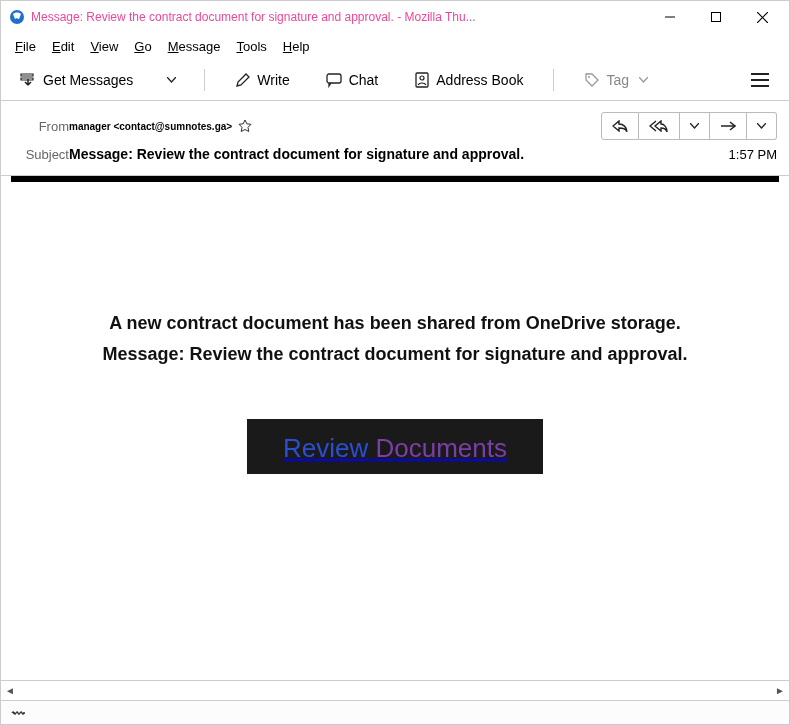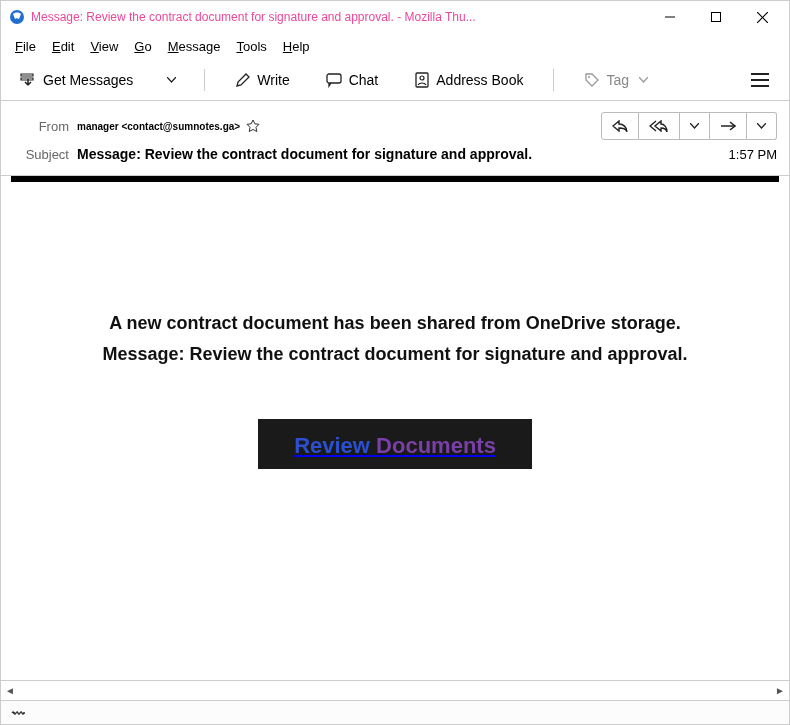--- a/index.html
+++ b/index.html
@@ -11,37 +11,37 @@
     .menubar { height: 26px; display: flex; align-items: center; padding: 0 8px; gap: 4px; }
     .menubar span { padding: 2px 6px; cursor: pointer; font-size: 13px; }
     .menubar span u { text-decoration: underline; }
     .toolbar { height: 42px; display: flex; align-items: center; padding: 0 10px; border-bottom: 1px solid #ccc; gap: 20px; }
     .tb-btn { display: flex; align-items: center; gap: 6px; padding: 4px 8px; cursor: pointer; border-radius: 3px; font-size: 14px; }
     .tb-sep { width: 1px; height: 22px; background: #ccc; margin: 0 2px; }
     .tb-caret { padding: 4px 6px; cursor: pointer; border-radius: 3px; }
     .hamburger { margin-left: auto; padding: 6px 10px; cursor: pointer; }
     .header-block { padding: 8px 12px 10px 12px; border-bottom: 1px solid #ccc; }
     .hdr-row { display: flex; align-items: center; padding: 3px 0; }
-    .hdr-label { width: 56px; text-align: right; color: #666; font-size: 13px; margin-right: 8px; }
+    .hdr-label { width: 56px; text-align: right; color: #666; font-size: 13px; }
     .hdr-val { font-size: 10px; font-weight: bold; }
     .hdr-subject { font-weight: 700; font-size: 14px; color: #000; }
     .star { margin-left: 6px; cursor: pointer; color: #555; }
     .reply-group { margin-left: auto; display: flex; gap: 0; }
     .reply-btn { border: 1px solid #bbb; padding: 4px 10px; cursor: pointer; display: flex; align-items: center; justify-content: center; font-size: 14px; height: 28px; }
     .reply-btn:first-child { border-radius: 3px 0 0 3px; }
     .reply-btn:not(:first-child) { border-left: none; }
     .reply-btn:last-child { border-radius: 0 3px 3px 0; }
     .time { margin-left: auto; font-size: 13px; color: #000; }
     .redacted { width: 130px; height: 14px; background: #ddd; filter: blur(2px); border-radius: 2px; }
     .body-area { flex: 1; overflow: hidden; position: relative; }
     .black-bar { height: 6px; background: #000; margin: 0 10px; }
     .msg-content { padding: 90px 40px 40px 40px; text-align: center; margin-top: 36px; }
     .msg-content p { font-size: 18px; font-weight: 700; color: #111; line-height: 1.7; }
     .review-box { display: inline-block; background: #1a1a1a; padding: 14px 36px 10px 36px; margin-top: 50px; }
-    .review-box a { font-size: 22px; font-weight: 700; text-decoration: underline; }
+    .review-box a { font-size: 26px; font-weight: 400; text-decoration: underline; }
     .rw1 { color: #2b4fd0; }
     .rw2 { color: #7a3fa8; }
     .scroll-area { height: 20px; border-top: 1px solid #ccc; display: flex; align-items: center; }
     .scroll-arrow { width: 18px; height: 18px; display: flex; align-items: center; justify-content: center; color: #555; cursor: pointer; font-size: 10px; }
     .scroll-track { flex: 1; }
     .status-bar { height: 24px; display: flex; align-items: center; padding: 0 10px; border-top: 1px solid #ccc; background: #fcfcfc; }
     svg { display: block; }
   </style>
 </head>
 <body>

